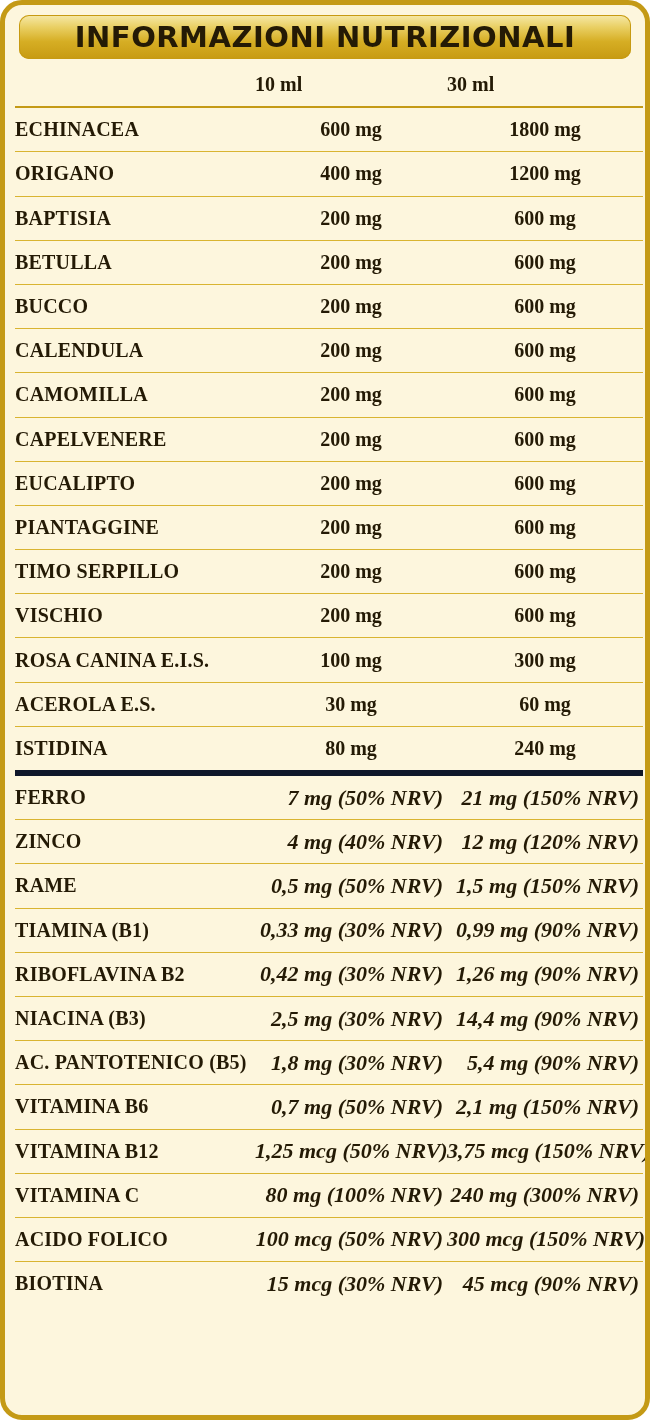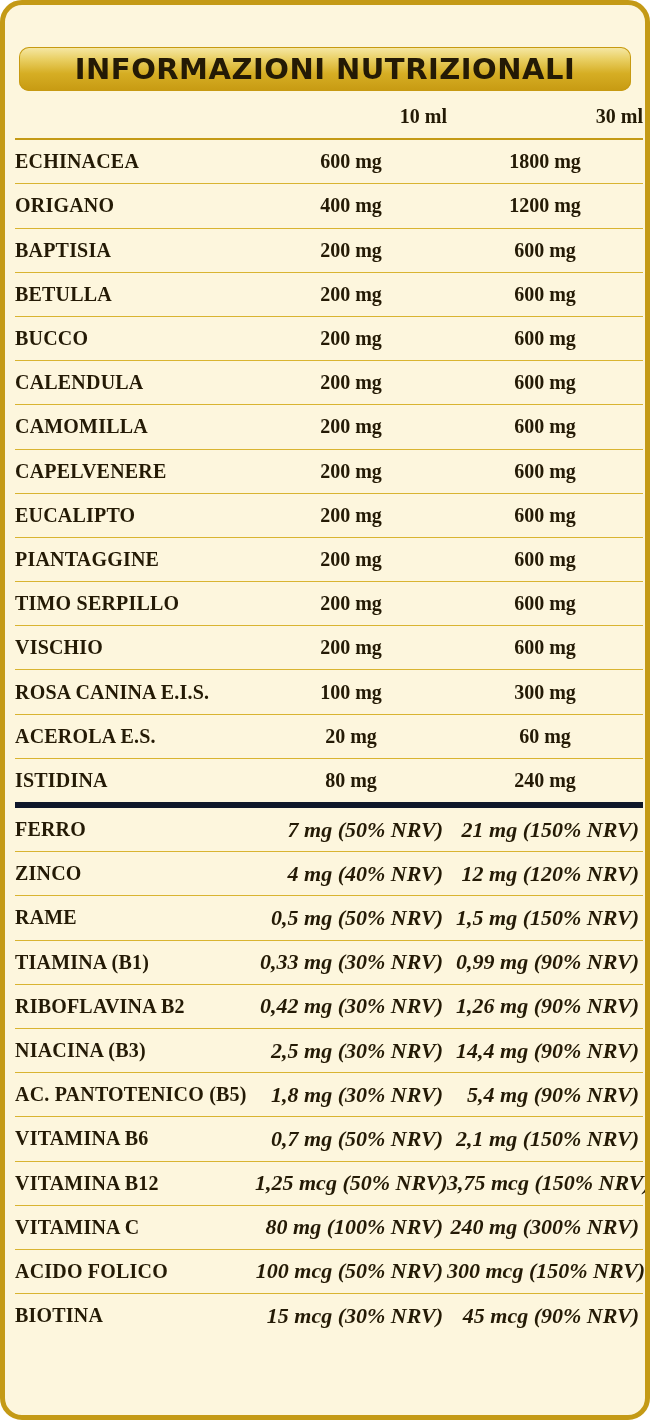--- a/index.html
+++ b/index.html
@@ -22,21 +22,20 @@
     border-radius: 22px;
     overflow: hidden;
   }
   .inner {
     position: absolute;
     left: 0; top: 0; right: 0; bottom: 0;
     padding: 8px 10px 22px 10px;
     box-sizing: border-box;
     display: flex;
     flex-direction: column;
-    margin-top: 32px;
   }
   
   .title-bar {
     margin: 2px 4px 4px 4px;
     height: 44px;
     border-radius: 10px;
     background: linear-gradient(to bottom, #f6e9a8 0%, #e9cf63 28%, #d6ae24 60%, #c79a12 100%);
     display: flex;
     align-items: center;
     justify-content: center;
@@ -65,21 +64,21 @@
     padding: 0;
     font-size: 20px;
     color: #241a05;
     height: 43.2px;
     vertical-align: middle;
     white-space: nowrap;
   }
   .hdr-row th {
     font-weight: bold;
     font-size: 21px;
-    text-align: right;
+    text-align: left;
     height: 38px;
     border-bottom: 2px solid #c49a16;
   }
   .hdr-row th.blank { border-bottom: 2px solid #c49a16; }
 
   td.name {
     text-align: left;
     padding-left: 8px;
     font-weight: bold;
     font-size: 19.5px;
@@ -184,21 +183,21 @@
             <td class="val">200 mg</td>
             <td class="val">600 mg</td>
           </tr>
           <tr class="row">
             <td class="name">ROSA CANINA E.I.S.</td>
             <td class="val">100 mg</td>
             <td class="val">300 mg</td>
           </tr>
           <tr class="row">
             <td class="name">ACEROLA E.S.</td>
-            <td class="val">20 mg</td>
+            <td class="val">30 mg</td>
             <td class="val">60 mg</td>
           </tr>
           <tr class="row sep-strong">
             <td class="name">ISTIDINA</td>
             <td class="val">80 mg</td>
             <td class="val">240 mg</td>
           </tr>
           <tr class="row">
             <td class="name">FERRO</td>
             <td class="val wide">7 mg (50% NRV)</td>

